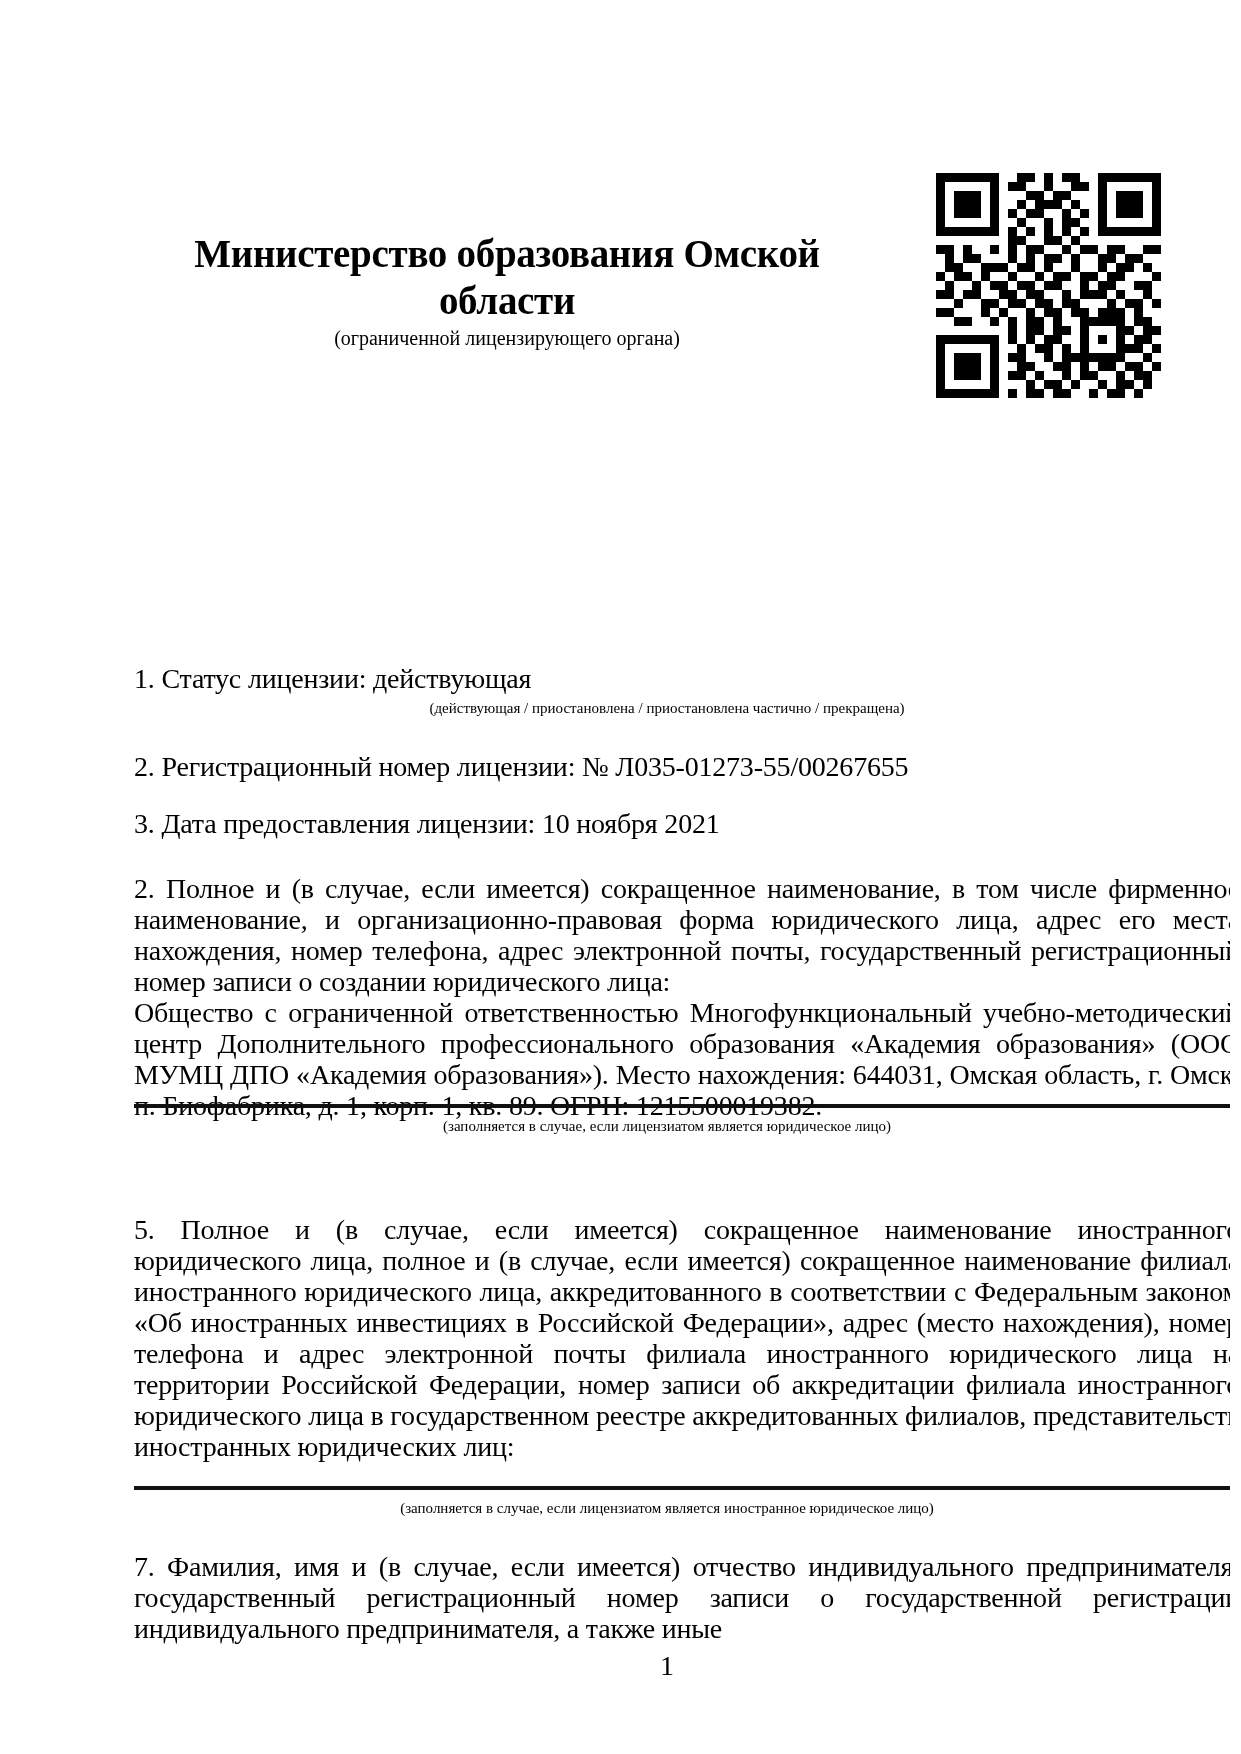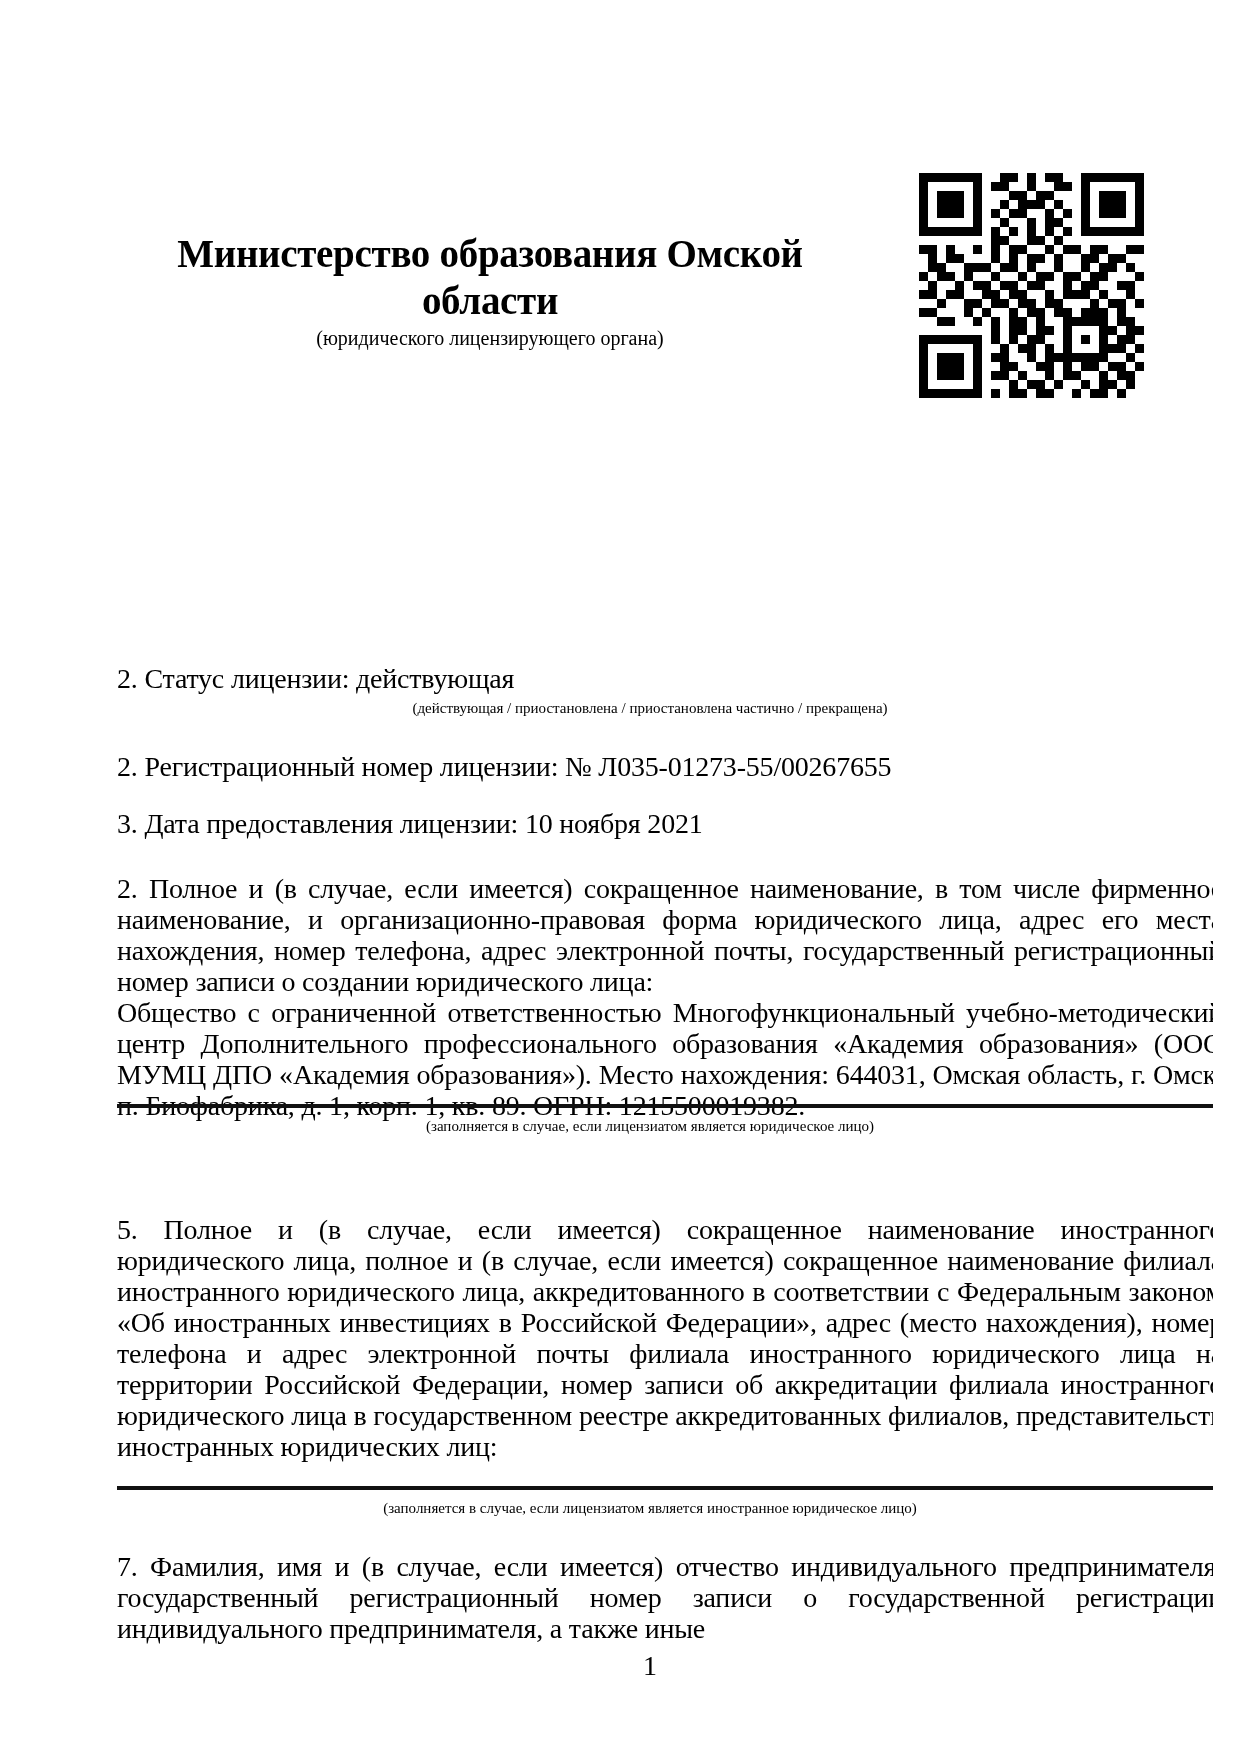--- a/index.html
+++ b/index.html
@@ -4,20 +4,21 @@
 <style>
   html, body { margin: 0; padding: 0; background: #ffffff; }
   .page {
     position: relative;
     width: 1213px;
     height: 1754px;
     background: #ffffff;
     color: #000000;
     font-family: "Liberation Serif", "DejaVu Serif", serif;
     overflow: hidden;
+    margin-left: 17px;
   }
   .abs { position: absolute; }
 
   
   .authority {
     left: 112px; top: 230px; width: 756px;
     text-align: center;
   }
   .authority-name {
     font-size: 39px; font-weight: bold; line-height: 47px;
@@ -66,21 +67,21 @@
     font-size: 28px; line-height: 31px;
   }
 </style>
 </head>
 <body>
 
 <div class="page">
 
   <div class="abs authority">
     <div class="authority-name">Министерство образования Омской области</div>
-    <div class="authority-caption">(юридического лицензирующего органа)</div>
+    <div class="authority-caption">(ограниченной лицензирующего органа)</div>
   </div>
 
   <div class="abs qr">
     <svg viewBox="0 0 25 25" shape-rendering="crispEdges" fill="#000000">
         <rect x="0" y="0" width="1" height="1"></rect>
         <rect x="1" y="0" width="1" height="1"></rect>
         <rect x="2" y="0" width="1" height="1"></rect>
         <rect x="3" y="0" width="1" height="1"></rect>
         <rect x="4" y="0" width="1" height="1"></rect>
         <rect x="5" y="0" width="1" height="1"></rect>
@@ -407,21 +408,21 @@
         <rect x="14" y="24" width="1" height="1"></rect>
         <rect x="17" y="24" width="1" height="1"></rect>
         <rect x="19" y="24" width="1" height="1"></rect>
         <rect x="20" y="24" width="1" height="1"></rect>
         <rect x="22" y="24" width="1" height="1"></rect>
       </svg>
   </div>
 
 
   <div class="abs sec" style="top:663px">
-    <div class="body-text">2. Статус лицензии: действующая</div>
+    <div class="body-text">1. Статус лицензии: действующая</div>
     <div class="small-caption">(действующая / приостановлена / приостановлена частично / прекращена)</div>
   </div>
 
   <div class="abs sec" style="top:751px">
     <div class="body-text">2. Регистрационный номер лицензии: № Л035-01273-55/00267655</div>
   </div>
 
   <div class="abs sec" style="top:808px">
     <div class="body-text">3. Дата предоставления лицензии: 10 ноября 2021</div>
   </div>

